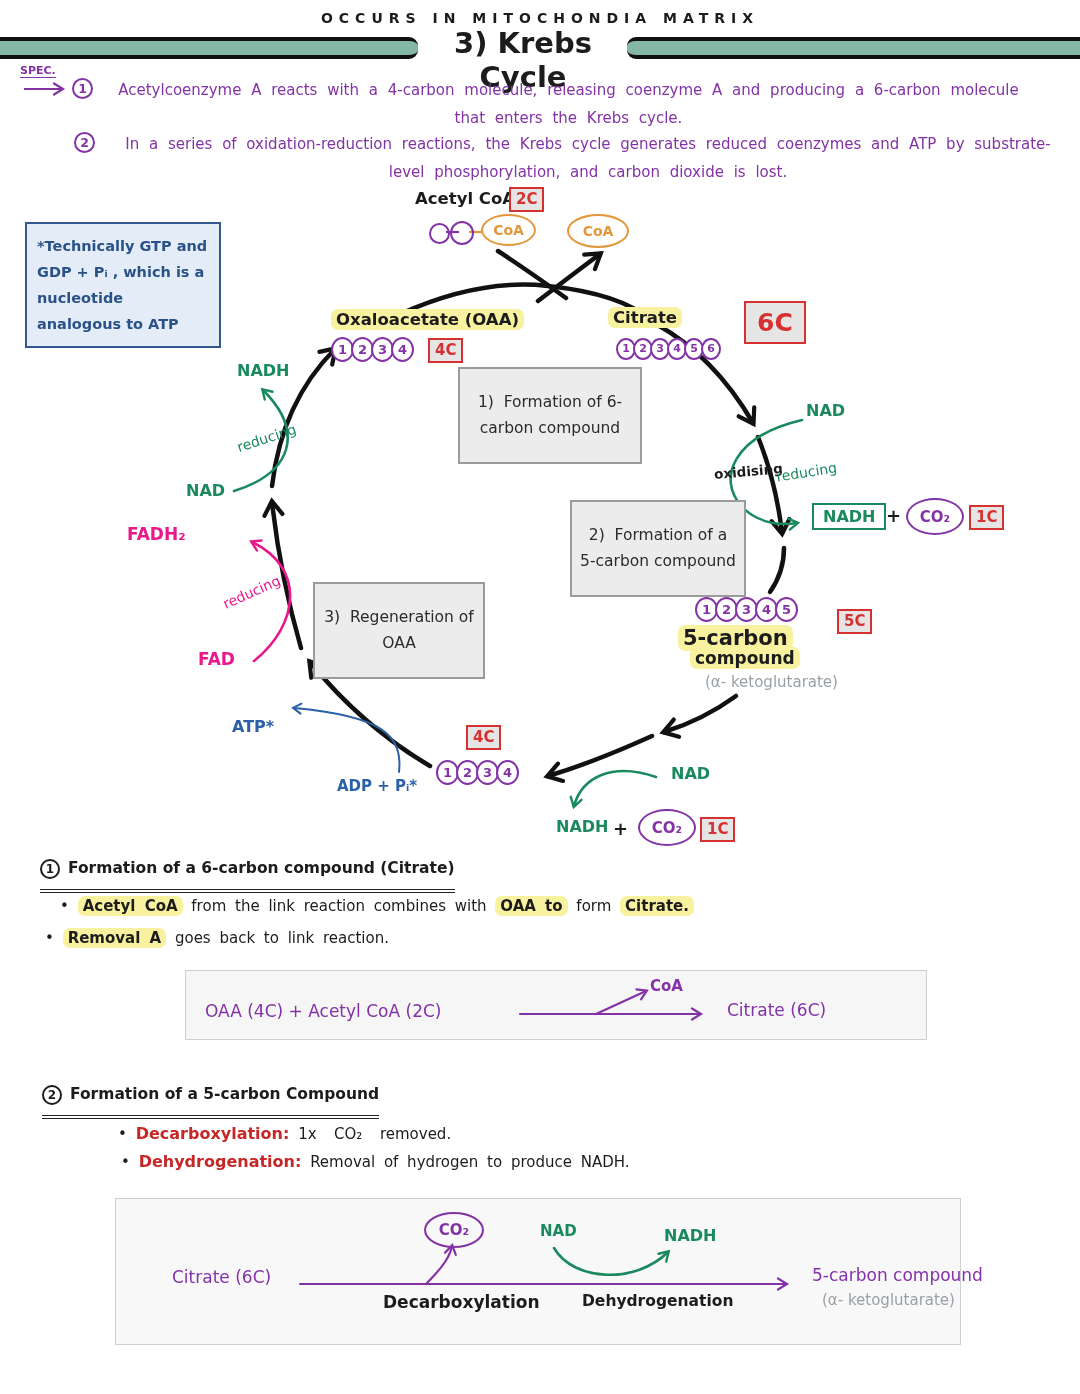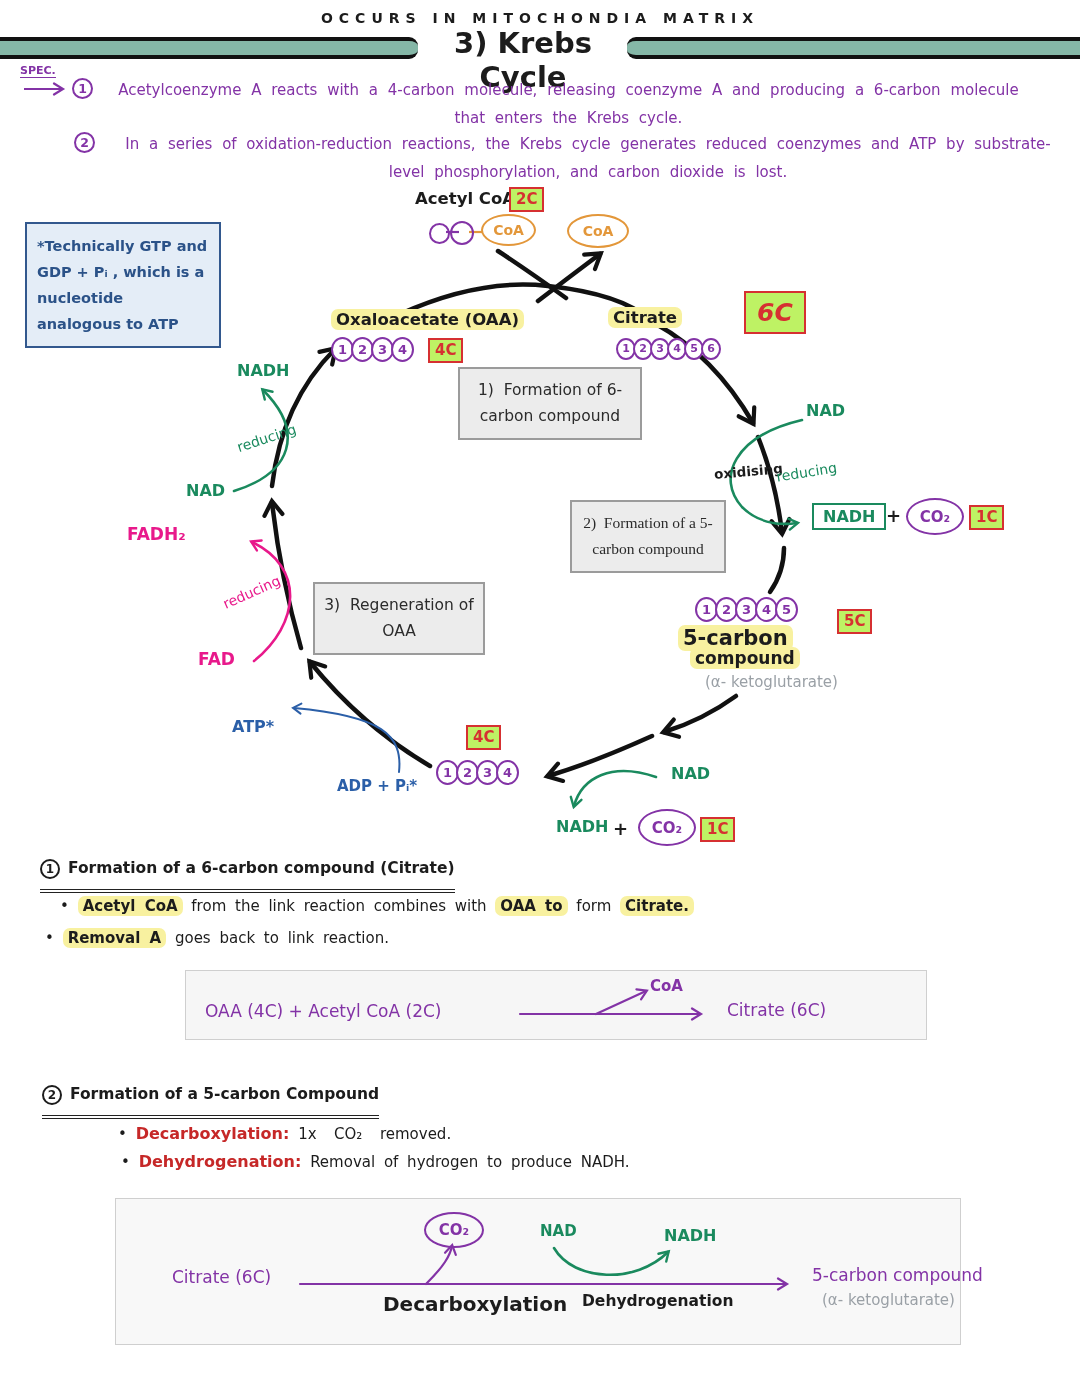--- a/index.html
+++ b/index.html
@@ -28,33 +28,33 @@
   .spec{top:64px;left:20px;font-size:11px;font-weight:bold;border-bottom:1.5px solid #8333a6;}
   .circ-num{display:inline-flex;width:21px;height:21px;border:2px solid currentColor;border-radius:50%;
     align-items:center;justify-content:center;font-size:12.5px;font-weight:bold;box-sizing:border-box;}
   .intro-p{font-size:15px;line-height:1.85;word-spacing:5px;}
 
   
   .note-box{top:222px;left:25px;width:172px;background:#e4edf7;border:2.5px solid #32588e;color:#2b5288;
     padding:9px 10px;font-size:14.5px;line-height:1.8;font-weight:bold;}
 
   
-  .badge{display:inline-block;border:2.5px solid #d63031;background:#bef264;color:#d63031;font-weight:bold;
+  .badge{display:inline-block;border:2.5px solid #d63031;background:#e5e5e5;color:#d63031;font-weight:bold;
     padding:0 5px;font-size:15px;line-height:1.4;}
   .badge-big{font-size:25px;padding:2px 11px;}
   .oval{display:inline-flex;align-items:center;justify-content:center;border:2.2px solid #e3973a;color:#e3973a;
     border-radius:50%;font-weight:bold;font-size:14px;background:transparent;box-sizing:border-box;}
   .poval{border-color:#8333a6;color:#8333a6;font-size:15px;}
   .carbon{display:inline-flex;align-items:center;justify-content:center;width:23px;height:25px;
     border:2.2px solid #8333a6;border-radius:50%;color:#8333a6;font-weight:bold;font-size:13px;background:#fff;
     margin-right:-3px;box-sizing:border-box;}
   .carbon-s{width:20px;height:22px;font-size:11px;}
   .hl{background:#f8f1a0;border-radius:7px;padding:1px 5px;}
   .graybox{background:#ececec;border:2px solid #9b9b9b;color:#2b2b2b;font-size:15.5px;line-height:1.7;
-    text-align:center;padding:8px 8px;box-sizing:border-box;}
+    text-align:center;padding:20px 8px;box-sizing:border-box;}
   .nadh-box{display:inline-block;border:2.2px solid #1a8a5e;color:#1a8a5e;font-weight:bold;padding:2px 9px;
     font-size:16px;background:#fff;}
 
   
   .sec-head{font-size:15.5px;font-weight:bold;border-bottom:4px double #222;padding-bottom:12px;}
   .sec-head .circ-num{margin-right:8px;width:20px;height:20px;font-size:12px;}
   .bullet-line{font-size:15px;word-spacing:4px;}
   .eq-box{left:185px;top:970px;width:742px;height:70px;background:#f6f6f6;border:1.5px solid #cfcfcf;box-sizing:border-box;}
   .flow-box{left:115px;top:1198px;width:846px;height:147px;background:#f8f8f8;border:1.5px solid #cfcfcf;box-sizing:border-box;}
   svg{display:block;}
@@ -145,24 +145,24 @@
 <div class="abs bold" style="left:331px;top:310px;font-size:16.5px;z-index:2;"><span class="hl">Oxaloacetate (OAA)</span></div>
 <div class="abs" style="left:331px;top:337px;z-index:2;">
   <span class="carbon">1</span><span class="carbon">2</span><span class="carbon">3</span><span class="carbon">4</span>
 </div>
 <div class="abs" style="left:428px;top:338px;z-index:2;"><span class="badge">4C</span></div>
 
 <div class="abs bold" style="left:608px;top:308px;font-size:16.5px;z-index:2;"><span class="hl">Citrate</span></div>
 <div class="abs" style="left:616px;top:337px;z-index:2;">
   <span class="carbon carbon-s">1</span><span class="carbon carbon-s">2</span><span class="carbon carbon-s">3</span><span class="carbon carbon-s">4</span><span class="carbon carbon-s">5</span><span class="carbon carbon-s">6</span>
 </div>
-<div class="abs" style="left:744px;top:291px;z-index:2;font-style:italic;"><span class="badge badge-big">6C</span></div>
+<div class="abs" style="left:744px;top:301px;z-index:2;"><span class="badge badge-big">6C</span></div>
 
 <div class="abs graybox pre" style="left:458px;top:367px;width:184px;z-index:2;">1)  Formation of 6-carbon compound</div>
-<div class="abs graybox pre" style="left:570px;top:500px;width:156px;z-index:2;font-family:Liberation Serif, serif;">2)  Formation of a 5-carbon compound</div>
+<div class="abs graybox pre" style="left:570px;top:500px;width:176px;z-index:2;">2)  Formation of a 5-carbon compound</div>
 <div class="abs graybox pre" style="left:313px;top:582px;width:172px;z-index:2;">3)  Regeneration of OAA</div>
 
 <div class="abs green bold" style="left:806px;top:401px;font-size:16px;z-index:2;">NAD</div>
 <div class="abs bold" style="left:714px;top:463px;font-size:13.5px;transform:rotate(-5deg);z-index:2;">oxidising</div>
 <div class="abs green" style="left:776px;top:464px;font-size:14px;transform:rotate(-9deg);z-index:2;">reducing</div>
 <div class="abs" style="left:812px;top:503px;z-index:2;"><span class="nadh-box">NADH</span></div>
 <div class="abs bold" style="left:886px;top:505px;font-size:18px;z-index:2;">+</div>
 <div class="abs oval poval" style="left:906px;top:498px;width:58px;height:37px;z-index:2;">CO₂</div>
 <div class="abs" style="left:969px;top:505px;z-index:2;"><span class="badge">1C</span></div>
 
@@ -222,18 +222,18 @@
 </div>
 <div class="abs bullet-line" style="left:121px;top:1152px;z-index:2;">
   <span>•</span>
   <span class="redt bold pre" style="font-size:16px;">Dehydrogenation:</span>
   <span class="pre">Removal of hydrogen to produce NADH.</span>
 </div>
 
 <div class="abs flow-box"></div>
 <div class="abs purple" style="left:172px;top:1267px;font-size:17px;z-index:2;">Citrate (6C)</div>
 <div class="abs oval poval" style="left:424px;top:1212px;width:60px;height:36px;z-index:2;">CO₂</div>
-<div class="abs bold" style="left:383px;top:1292px;font-size:20px;z-index:2;">Decarboxylation</div>
+<div class="abs bold" style="left:383px;top:1292px;font-size:17px;z-index:2;">Decarboxylation</div>
 <div class="abs green bold" style="left:540px;top:1222px;font-size:15px;z-index:2;">NAD</div>
 <div class="abs green bold" style="left:664px;top:1226px;font-size:16px;z-index:2;">NADH</div>
 <div class="abs bold" style="left:582px;top:1292px;font-size:15.5px;z-index:2;">Dehydrogenation</div>
 <div class="abs purple" style="left:812px;top:1265px;font-size:17px;z-index:2;">5-carbon compound</div>
 <div class="abs grayt" style="left:822px;top:1291px;font-size:15px;z-index:2;">(α- ketoglutarate)</div>
 
 </body></html>

